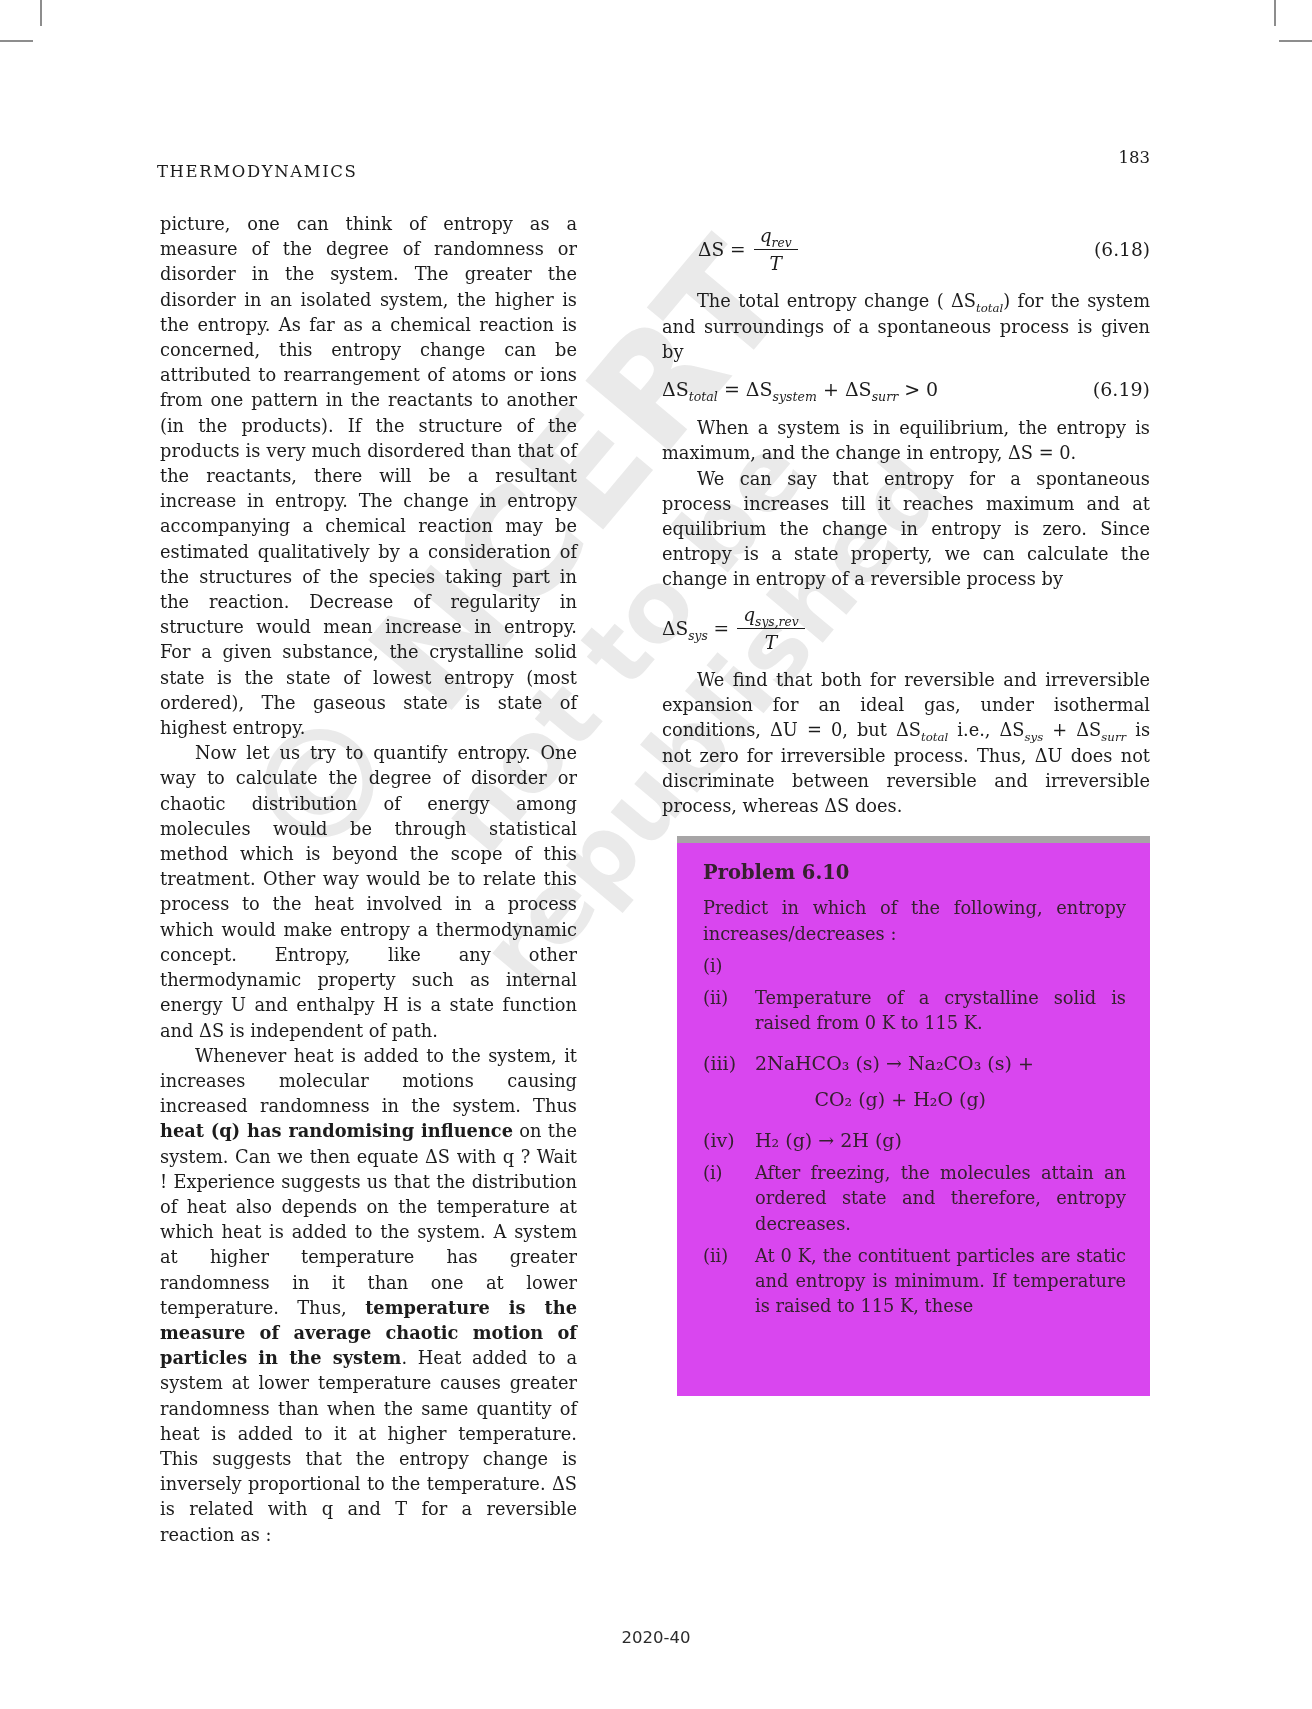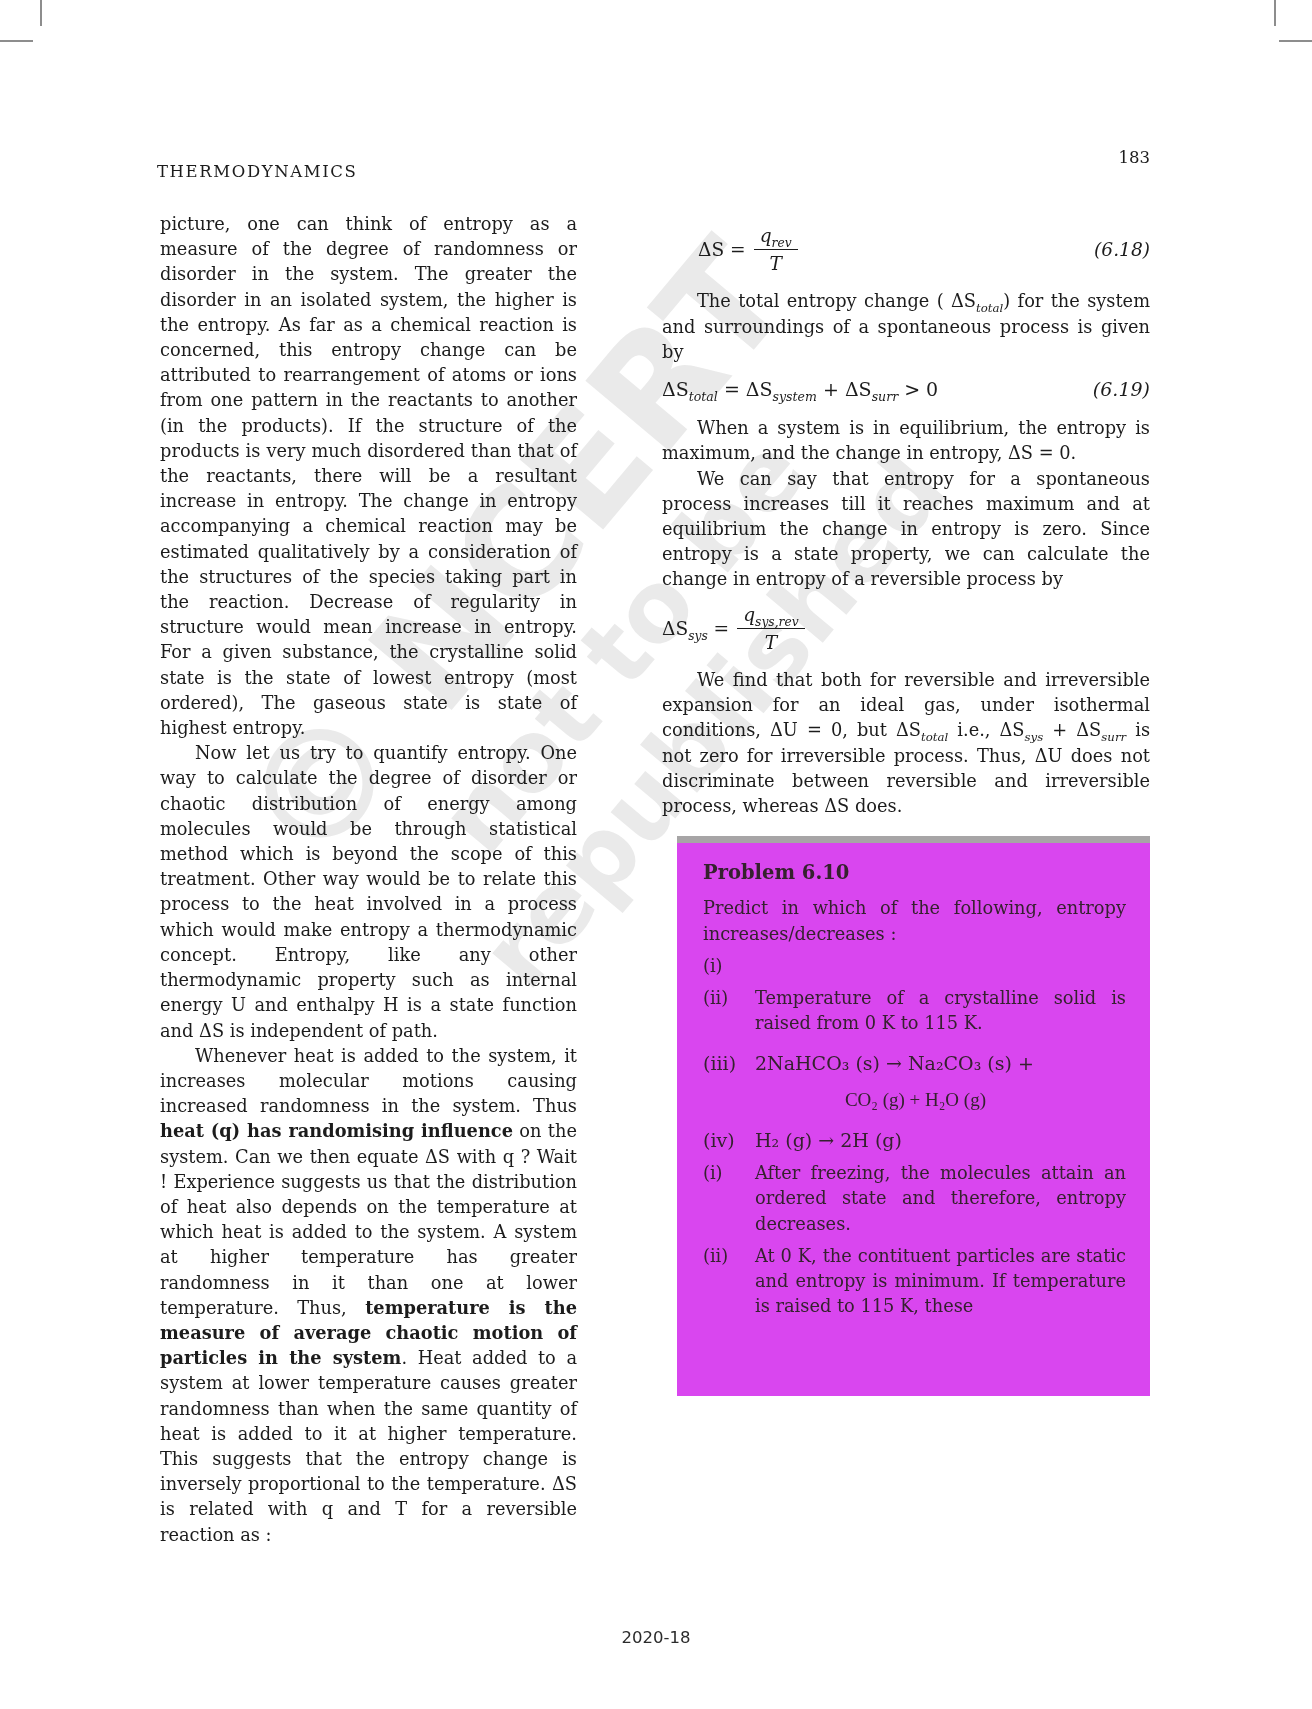--- a/index.html
+++ b/index.html
@@ -35,35 +35,35 @@
   .indent{text-indent:35px;}
   strong{font-weight:bold;}
   
   sub{font-size:0.66em;font-style:italic;line-height:0;}
   .eq-row{display:flex;align-items:center;text-align:left;margin:10px 0 12px 0;font-size:18.6px;}
   .eq-indent{margin-left:36px;}
   .frac{display:inline-block;vertical-align:middle;text-align:center;margin-left:8px;}
   .frac .num{display:block;border-bottom:1.6px solid #1c1c1c;padding:0 6px 1px 6px;}
   .frac .den{display:block;padding-top:1px;}
   .vit{font-style:italic;}
-  .eq-label{margin-left:auto;font-style:italic;}
+  .eq-label{margin-left:auto;}
   .eq-inline{display:flex;align-items:baseline;margin:13px 0;font-size:19px;text-align:left;}
   
   .problem-box{
     margin:18px 0 0 15px;background:#d946ef;border-top:7px solid #a7a5a6;
     padding:15px 24px 26px 26px;color:#35212e;box-sizing:border-box;min-height:560px;
   }
   .box-title{font-weight:bold;font-size:19.5px;margin:2px 0 10px 0;text-align:left;}
   .box-intro{margin:0 0 8px 0;}
   .box-item{display:flex;margin:7px 0;}
   .box-marker{flex:none;width:52px;}
   .box-text{flex:1;text-align:justify;}
   .chem-item{display:flex;margin:16px 0 6px 0;font-size:19px;}
   .chem-lines{flex:1;text-align:left;}
-  .chem-line2{text-align:right;padding-right:140px;margin-top:10px;font-family:Liberation Serif, serif;}
+  .chem-line2{text-align:right;padding-right:140px;margin-top:10px;}
   .solution-title{font-weight:bold;font-size:19.5px;margin:14px 0 6px 0;text-align:left;}
 </style>
 </head>
 <body>
 
 <div class="page">
 
   <div class="crop crop-tl-v"></div>
   <div class="crop crop-tl-h"></div>
   <div class="crop crop-tr-v"></div>
@@ -145,15 +145,15 @@
         <span class="box-text">After freezing, the molecules attain an ordered state and therefore, entropy decreases.</span>
       </div>
       <div class="box-item">
         <span class="box-marker">(ii)</span>
         <span class="box-text">At 0 K, the contituent particles are static and entropy is minimum. If temperature is raised to 115 K, these</span>
       </div>
     </div>
 
   </div>
 
-  <div class="footer">2020-18</div>
+  <div class="footer">2020-40</div>
 
 </div>
 
 </body></html>

